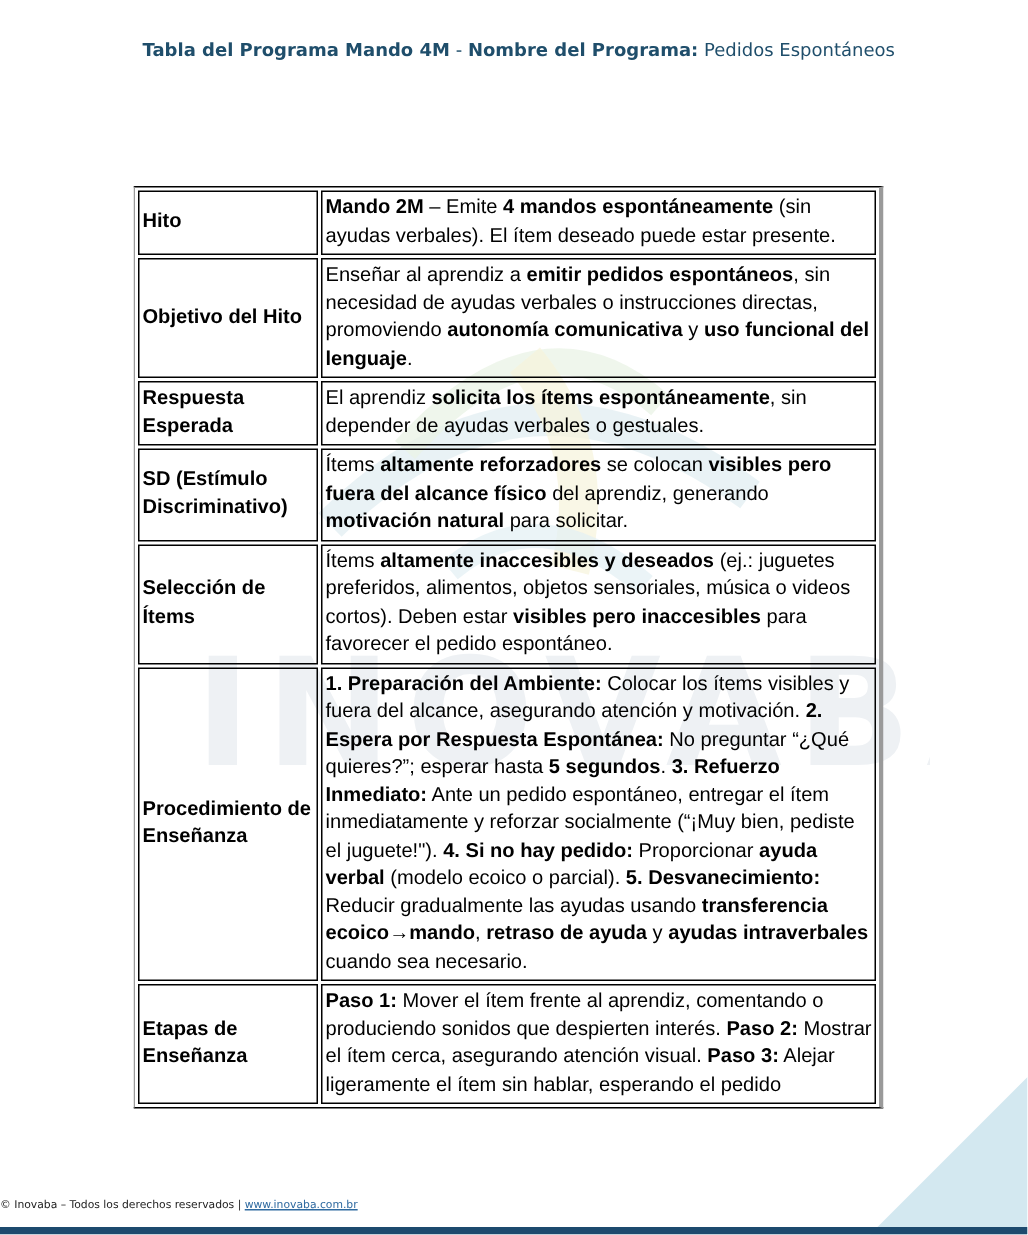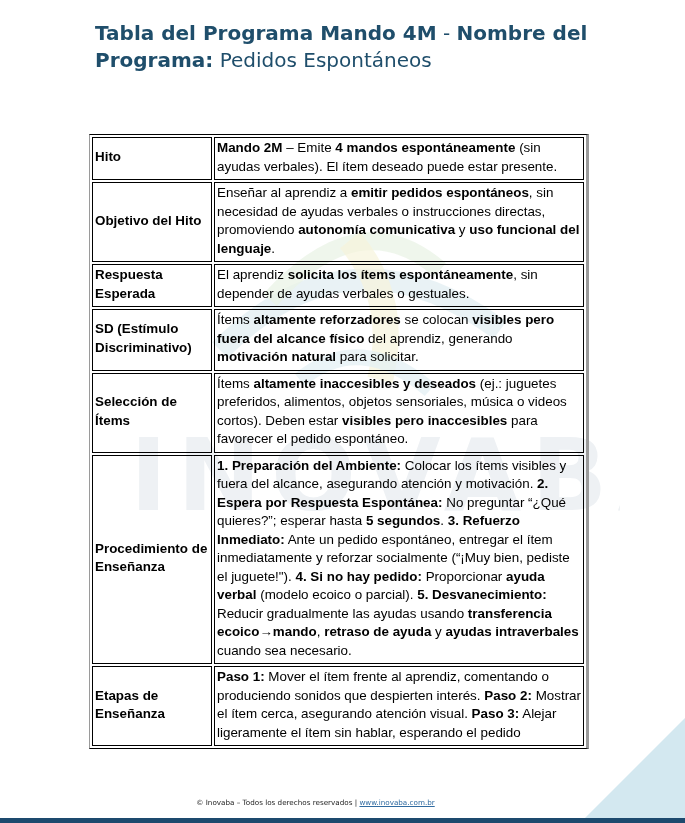--- a/index.html
+++ b/index.html
@@ -23,30 +23,30 @@
       height: 380px;
       pointer-events: none;
       z-index: 0;
     }
     .doc-title {
       position: absolute;
       left: 95px;
       top: 20px;
       width: 520px;
       font-family: "DejaVu Sans", sans-serif;
-      font-size: 20px;
+      font-size: 12px;
       line-height: 27px;
       color: #1f4e6b;
       z-index: 2;
     }
     .doc-title b { font-weight: bold; }
     .table-wrap {
       position: absolute;
       left: 89px;
-      top: 134px;
+      top: 124px;
       width: 500px;
       height: 641px;
       overflow: hidden;
       z-index: 2;
     }
     table.program {
       width: 500px;
       border-collapse: separate;
       border-spacing: 2px;
       border: 1px solid #000;
@@ -70,21 +70,20 @@
       vertical-align: middle;
     }
     table.program td.value {
       vertical-align: top;
     }
     .footer {
       position: absolute;
       left: 0;
       top: 797px;
       width: 631px;
-      text-align: center;
       font-family: "DejaVu Sans", sans-serif;
       font-size: 7.2px;
       line-height: 11px;
       color: #222;
       z-index: 3;
     }
     .footer a {
       color: #2f6aa0;
       text-decoration: underline;
     }

